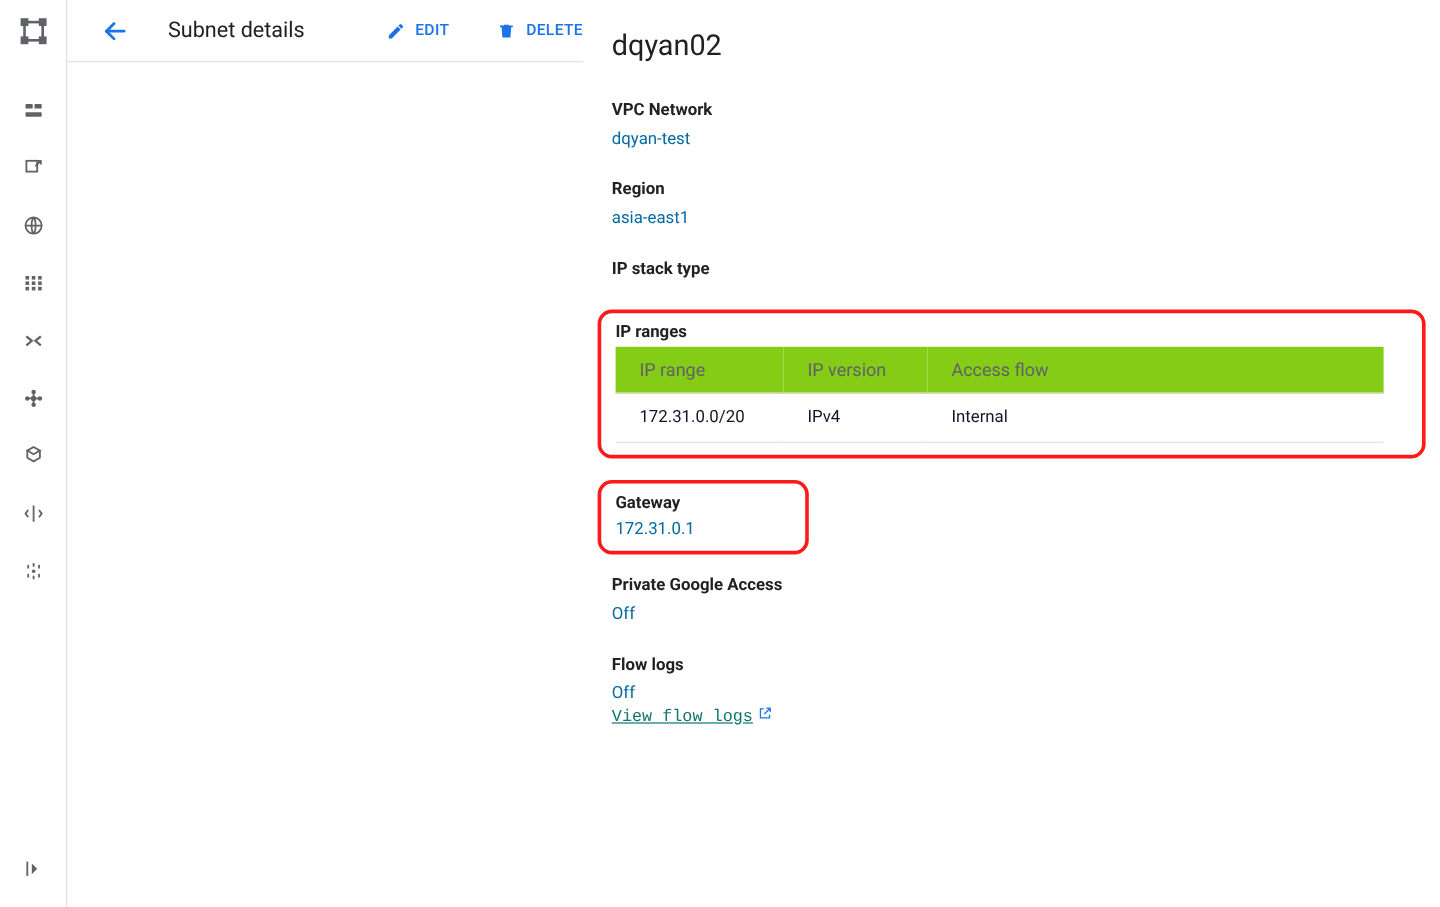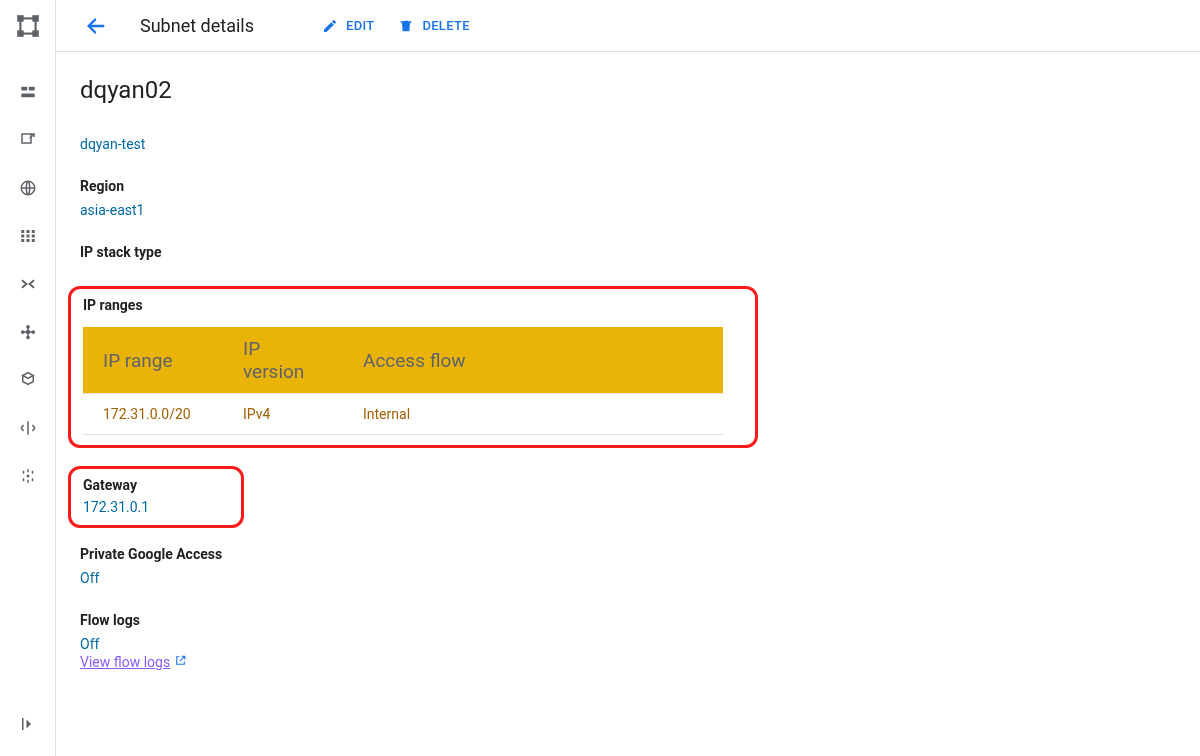--- a/index.html
+++ b/index.html
@@ -32,55 +32,55 @@
     margin: 4px 0;
     cursor:pointer;
     border-radius: 50%;
     color:#5f6368;
   }
   .sb-expand {
     position:absolute; bottom:12px;
     width:40px;height:40px;display:flex;align-items:center;justify-content:center;
     cursor:pointer; color:#5f6368;
   }
-  .main { flex:1; display:flex; flex-direction:column; }
+  .main { flex:1; display:flex; }
   .header {
     height: 52px;
     border-bottom: 1px solid #e0e0e0;
     display:flex; align-items:center;
     padding-left: 24px;
     gap: 28px;
   }
   .back-btn {
     width:32px;height:32px;display:flex;align-items:center;justify-content:center;
     cursor:pointer; color:#1a73e8;
   }
   .header-title { font-size:18px; color:#202124; font-weight:400; }
-  .header-actions { display:flex; gap:24px; margin-left:40px; }
+  .header-actions { display:flex; gap:40px; margin-left:40px; }
   .hdr-action {
     display:flex; align-items:center; gap:8px;
     color:#1a73e8; font-size:13px; font-weight:500; letter-spacing:0.3px;
     cursor:pointer;
   }
   .content { padding: 24px 0 0 24px; }
   .subnet-name { font-size:24px; font-weight:400; margin-bottom:32px; }
   .field { margin-bottom:26px; }
   .field-label { font-size:14px; font-weight:700; margin-bottom:8px; }
   .field-value { font-size:14px; color:#0369a1; }
   .ip-table { width:640px; border-collapse:collapse; margin-top:4px;}
   .ip-table th {
-    background:#eab308; text-align:left; font-weight:400; color:#5f6368;
-    font-size:19px; padding:10px 20px;
+    background:#84cc16; text-align:left; font-weight:400; color:#5f6368;
+    font-size:15px; padding:10px 20px;
     border-bottom:1px solid #e0e0e0;
   }
-  .ip-table td { font-size:14px; color:#a16207; padding:12px 20px; border-bottom:1px solid #e0e0e0;}
+  .ip-table td { font-size:14px; color:#0f172a; padding:12px 20px; border-bottom:1px solid #e0e0e0;}
   .highlight-red { border:3px solid #ff1a1a; border-radius:12px; padding:8px 8px 10px 8px; margin-left:-12px; margin-bottom:18px;}
   .highlight-red-inner { margin-left:4px; }
   .gateway-box { width:176px; }
-  .link { color:#8b5cf6; text-decoration:underline; cursor:pointer; font-size:14px; }
+  .link { color:#0f766e; text-decoration:underline; cursor:pointer; font-size:14px;font-family:Liberation Mono, monospace; }
   .link-icon { margin-left:4px; }
   svg { display:block; }
 </style>
 </head>
 <body>
 
 <div class="app">
   <div class="sidebar">
     <div class="logo">
       <svg width="26" height="26" viewBox="0 0 24 24">
@@ -203,35 +203,36 @@
             </span>
           <span>DELETE</span>
         </div>
       </div>
     </div>
 
     <div class="content">
       <div class="subnet-name">dqyan02</div>
 
       <div class="field">
+        <div class="field-label">VPC Network</div>
         <div class="field-value">dqyan-test</div>
       </div>
 
       <div class="field">
         <div class="field-label">Region</div>
         <div class="field-value">asia-east1</div>
       </div>
 
       <div class="field">
         <div class="field-label">IP stack type</div>
       </div>
 
       <div class="highlight-red" style="width:690px">
         <div class="highlight-red-inner">
-          <div class="field-label" style="margin-bottom:14px">IP ranges</div>
+          <div class="field-label" style="margin-bottom:4px">IP ranges</div>
           <table class="ip-table">
             <thead>
                 <tr>
               <th style="width:140px">IP range</th>
               <th style="width:120px">IP version</th>
               <th>Access flow</th>
             </tr>
               </thead>
             <tbody>
                 <tr>

